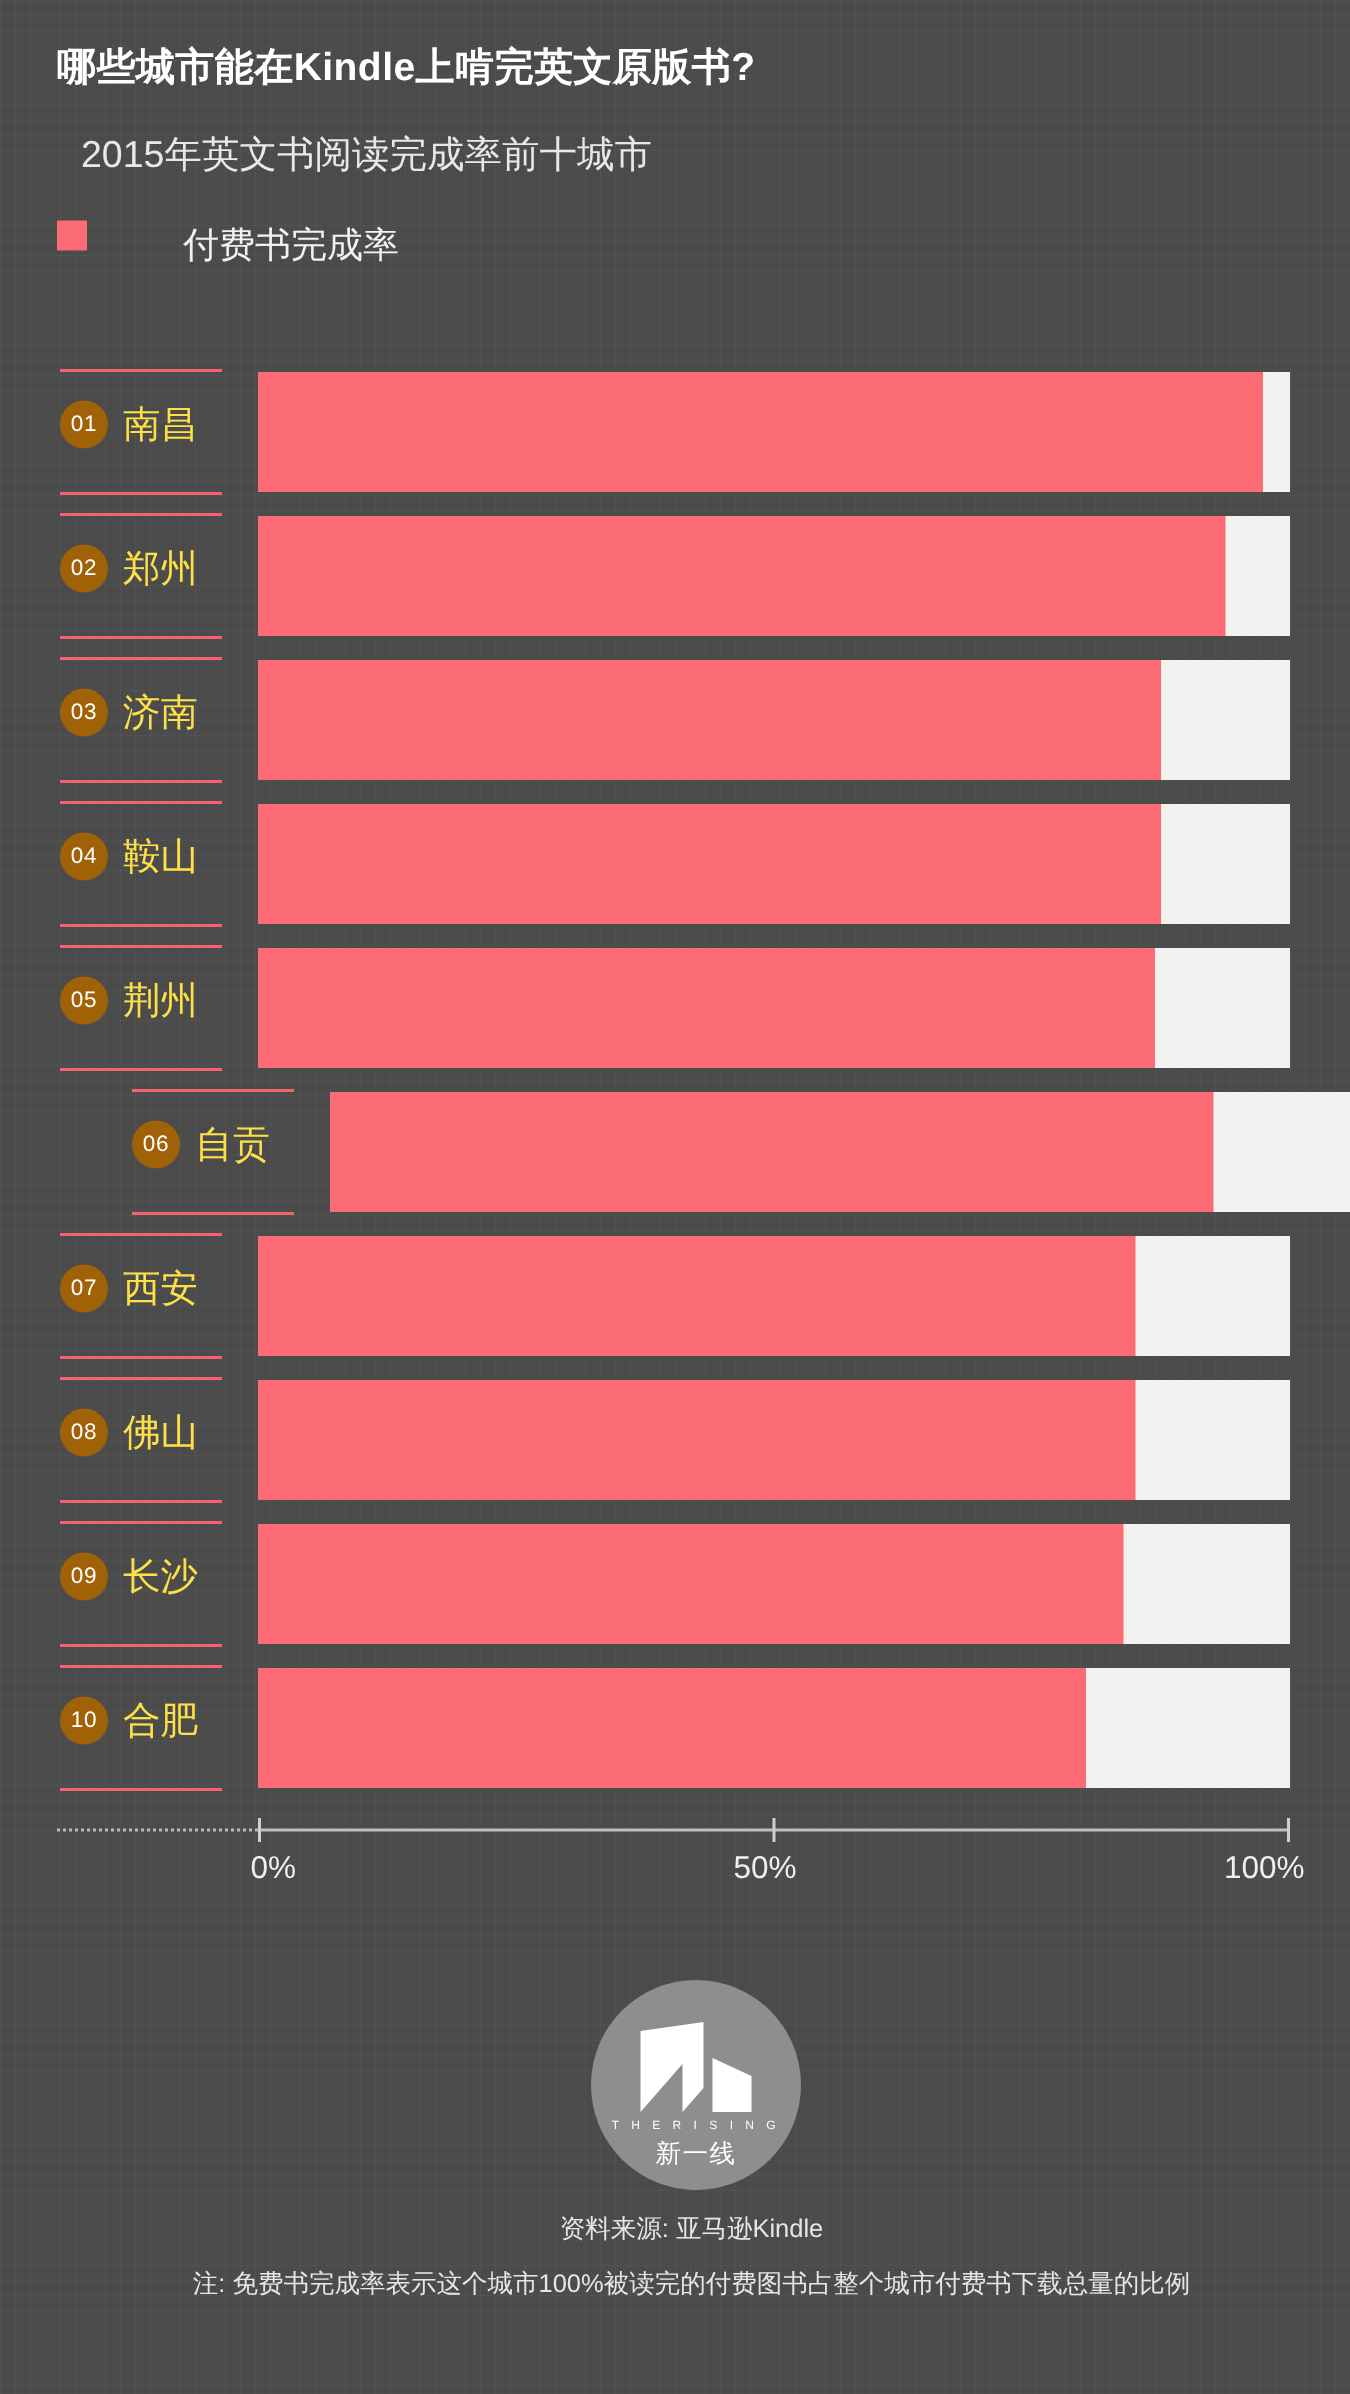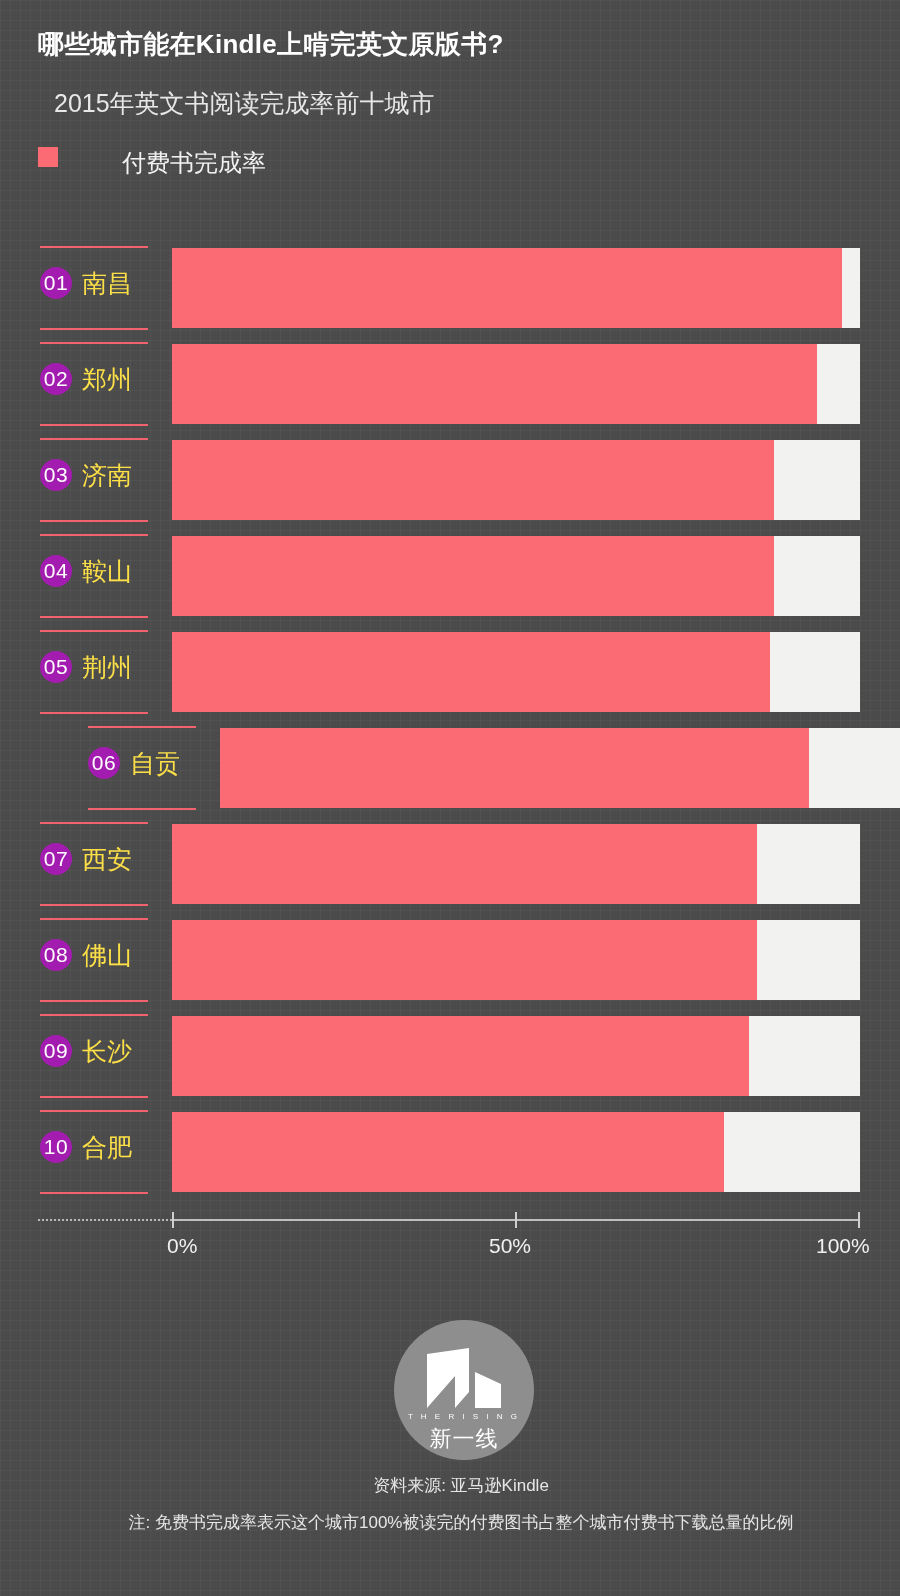--- a/index.html
+++ b/index.html
@@ -95,23 +95,23 @@
   .rule-top { top: 6px; }
   .rule-bottom { top: 88px; }
 
   .rank-badge {
     position: absolute;
     left: 2px;
     top: 27px;
     width: 32px;
     height: 32px;
     border-radius: 50%;
-    background-color: #a21caf;
+    background-color: #a16207;
     color: #ffffff;
-    font-size: 21px;
+    font-size: 15px;
     line-height: 32px;
     text-align: center;
     letter-spacing: 0.5px;
   }
   .city-name {
     position: absolute;
     left: 44px;
     top: 24px;
     font-size: 25px;
     color: #fde047;
@@ -210,21 +210,21 @@
     font-size: 8px;
     letter-spacing: 3px;
     color: #ffffff;
     text-align: center;
   }
   .logo-cn {
     position: absolute;
     left: 0;
     right: 0;
     top: 104px;
-    font-size: 22px;
+    font-size: 17px;
     color: #ffffff;
     text-align: center;
     letter-spacing: 1px;
   }
 
   
   .footer {
     position: absolute;
     left: 0;
     top: 1472px;

